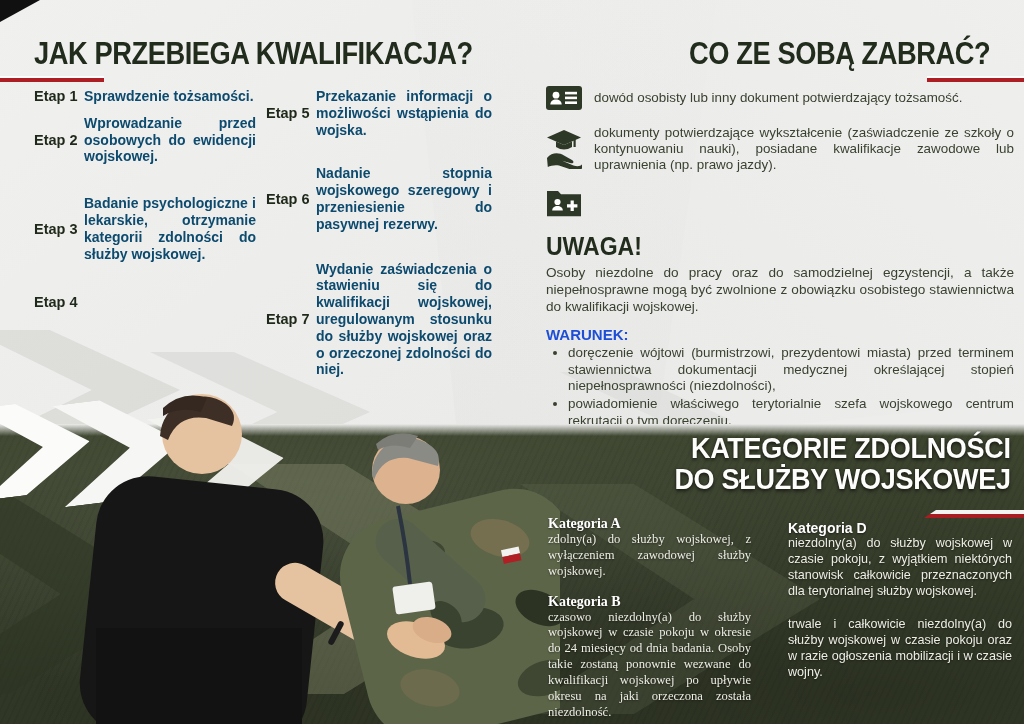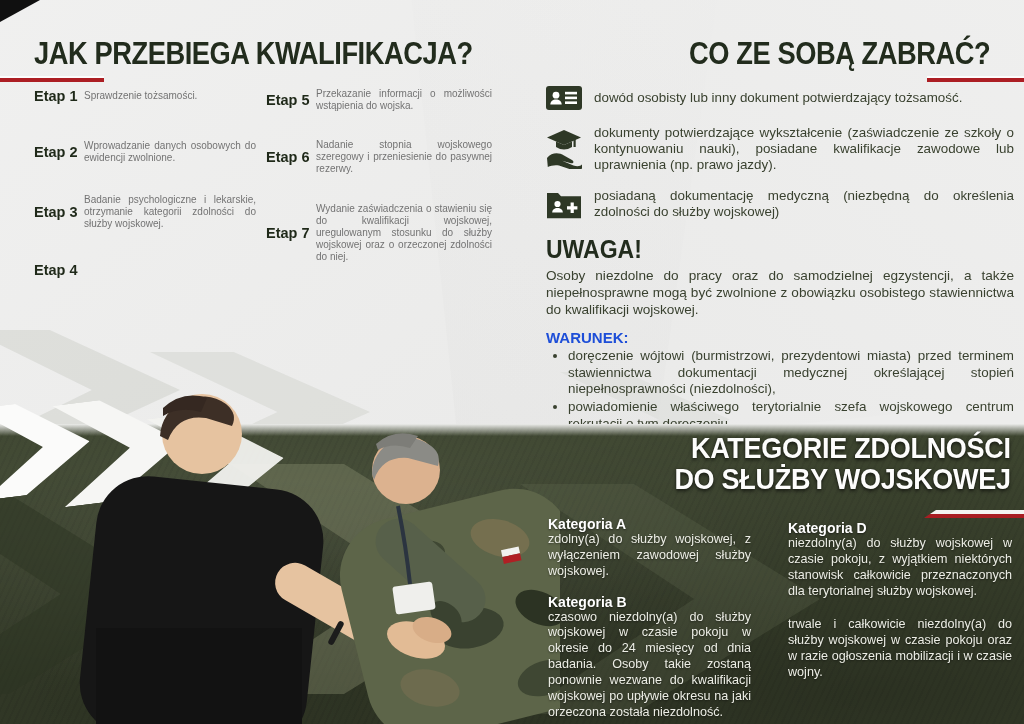--- a/index.html
+++ b/index.html
@@ -23,21 +23,21 @@
   .title.right{right:34px;transform:scaleX(.88);transform-origin:right top;}
   .rule{position:absolute;height:4px;background:#ac1e23;top:78px;}
   .rule.left{left:0;width:104px;box-shadow:0 -2px 0 rgba(255,255,255,.85);}
   .rule.right{right:0;width:97px;box-shadow:0 -2px 0 rgba(255,255,255,.85);}
 
   .etap-col{position:absolute;top:88px;}
   .etap-col.c1{left:34px;width:222px;}
   .etap-col.c2{left:266px;width:226px;}
   .etap-row{display:flex;align-items:center;}
   .etap-label{width:50px;flex:0 0 50px;font-weight:bold;font-size:14.5px;color:#1f2919;}
-  .etap-text{flex:1;font-size:10px;line-height:1.2;text-align:justify;color:#737373;}
+  .etap-text{flex:1;font-size:14px;line-height:1.2;text-align:justify;color:#0c4a6e;font-weight:bold;}
 
   .right-col{position:absolute;left:546px;top:86px;width:468px;}
   .bring-item{display:flex;align-items:center;margin-bottom:15px;}
   .bring-icon{flex:0 0 40px;width:40px;display:flex;justify-content:flex-start;color:#2e3826;}
   .bring-text{flex:1;font-size:13.4px;line-height:1.2;text-align:justify;color:#39412f;margin-left:8px;}
   .uwaga-title{font-size:25px;font-weight:bold;color:#222c1d;margin:10px 0 4px 0;transform:scaleX(.92);transform-origin:left top;}
   .uwaga-text{font-size:13.6px;line-height:1.25;text-align:justify;color:#39412f;}
   .warunek-title{font-size:15px;font-weight:bold;color:#1d4ed8;margin-top:10px;}
   ul.warunek-list{margin:2px 0 16px 0;padding-left:22px;}
   ul.warunek-list li{font-size:13.4px;line-height:1.22;text-align:justify;color:#39412f;margin-bottom:2px;}
@@ -74,21 +74,21 @@
     font-size:30px;font-weight:bold;line-height:31px;letter-spacing:-.3px;
     transform:scaleX(.9);transform-origin:right top;
     text-shadow:0 2px 4px rgba(0,0,0,.6),0 0 2px rgba(0,0,0,.4);white-space:nowrap;
   }
   .flag-rule{
     position:absolute;right:0;top:86px;width:100px;height:8px;
     background:linear-gradient(#f3f3f1 0 45%,#a81d22 45% 100%);
     clip-path:polygon(12px 0,100% 0,100% 100%,0 100%);
   }
   .cat-col{position:absolute;color:#edeee6;}
-  .cat-col.a{left:548px;top:92px;width:203px;}
+  .cat-col.a{left:548px;top:92px;width:203px;font-family:Liberation Serif, serif;}
   .cat-col.b{left:788px;top:96px;width:224px;}
   .cat-head{font-size:14px;font-weight:bold;color:#ffffff;text-shadow:0 1px 2px rgba(0,0,0,.5);}
   .cat-body{font-size:12.6px;line-height:1.26;text-align:justify;text-shadow:0 1px 2px rgba(0,0,0,.45);}
   .cat-gap{height:14px;}
 </style>
 </head>
 <body>
 
 <div class="page">
 
@@ -98,27 +98,27 @@
   <div class="chev faint1"></div>
   <div class="chev faint2"></div>
   <div class="chev faint3"></div>
 
   <div class="title left">JAK PRZEBIEGA KWALIFIKACJA?</div>
   <div class="rule left"></div>
   <div class="title right">CO ZE SOBĄ ZABRAĆ?</div>
   <div class="rule right"></div>
 
   <div class="etap-col c1">
-    <div class="etap-row" style="margin-bottom:36px">
+    <div class="etap-row" style="margin-bottom:10px">
       <div class="etap-label">Etap 1</div>
       <div class="etap-text">Sprawdzenie tożsamości.</div>
     </div>
     <div class="etap-row" style="margin-bottom:30px">
       <div class="etap-label">Etap 2</div>
-      <div class="etap-text">Wprowadzanie danych osobowych do ewidencji zwolnione.</div>
+      <div class="etap-text">Wprowadzanie przed osobowych do ewidencji wojskowej.</div>
     </div>
     <div class="etap-row" style="margin-bottom:32px">
       <div class="etap-label">Etap 3</div>
       <div class="etap-text">Badanie psychologiczne i lekarskie, otrzymanie kategorii zdolności do służby wojskowej.</div>
     </div>
     <div class="etap-row">
       <div class="etap-label">Etap 4</div>
     </div>
   </div>
 
@@ -164,21 +164,20 @@
     </div>
     <div class="bring-item">
       <div class="bring-icon">
         <svg width="36" height="29" viewBox="0 0 36 29">
             <path d="M1 3 h11 l3 3.2 h20 v22 h-34 z" fill="#2e3826"></path>
             <circle cx="11.5" cy="14" r="3.1" fill="#fff"></circle>
             <path d="M6.2 22.6c0-3 2.4-4.6 5.3-4.6s5.3 1.6 5.3 4.6z" fill="#fff"></path>
             <path d="M24.6 12.6 h3.2 v3.6 h3.6 v3.2 h-3.6 v3.6 h-3.2 v-3.6 h-3.6 v-3.2 h3.6 z" fill="#fff"></path>
           </svg>
       </div>
-      <div class="bring-text">posiadaną dokumentację medyczną (niezbędną do określenia zdolności do służby wojskowej)</div>
     </div>
 
     <div class="uwaga-title">UWAGA!</div>
     <div class="uwaga-text">Osoby niezdolne do pracy oraz do samodzielnej egzystencji, a także niepełnosprawne mogą być zwolnione z obowiązku osobistego stawiennictwa do kwalifikacji wojskowej.</div>
     <div class="warunek-title">WARUNEK:</div>
     <ul class="warunek-list">
       <li>doręczenie wójtowi (burmistrzowi, prezydentowi miasta) przed terminem stawiennictwa dokumentacji medycznej określającej stopień niepełnosprawności (niezdolności),</li>
       <li>powiadomienie właściwego terytorialnie szefa wojskowego centrum rekrutacji o tym doręczeniu.</li>
     </ul>
   </div>

